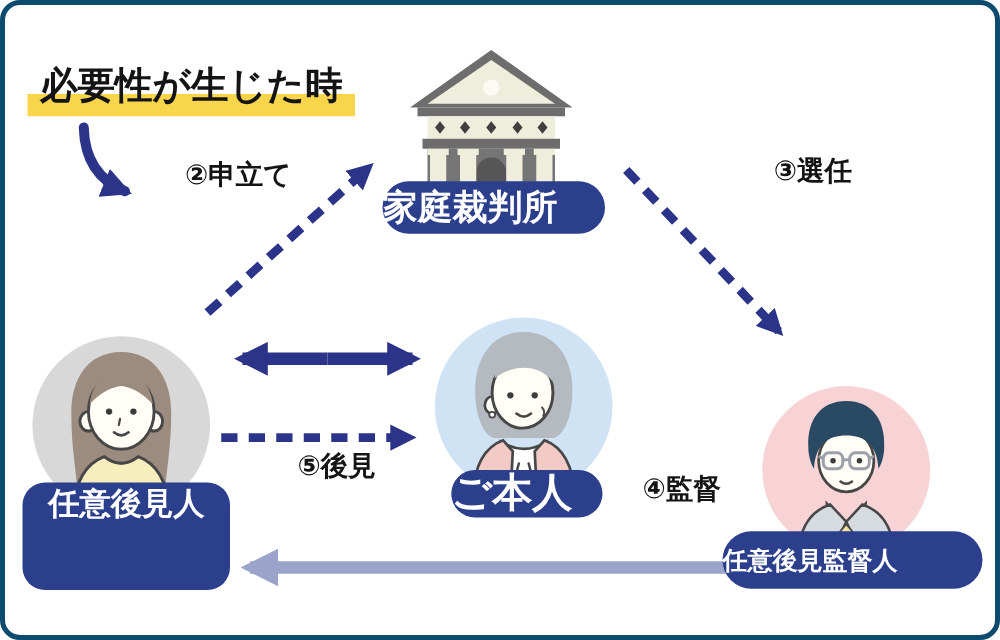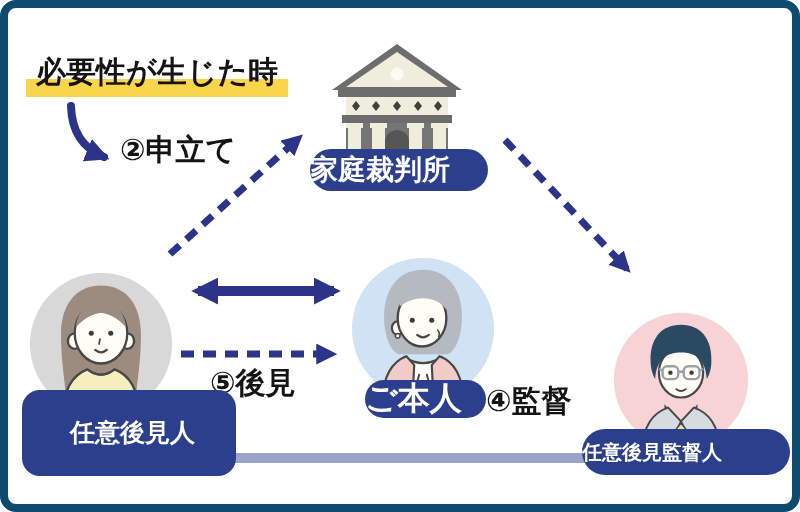--- a/index.html
+++ b/index.html
@@ -1,37 +1,37 @@
 <!DOCTYPE html>
 <html><head>
 <meta charset="utf-8">
 <style>
   html,body{margin:0;padding:0;background:#fff;}
   .canvas{
     position:relative;width:800px;height:512px;box-sizing:border-box;
-    border:8px solid #0c4a6e;border-radius:16px;background:#fff;overflow:hidden;
+    border:4px solid #0c4a6e;border-radius:16px;background:#fff;overflow:hidden;
     font-family:"DejaVu Sans",sans-serif;
   }
   .abs{position:absolute;}
   .step-label{
-    position:absolute;font-size:30px;font-weight:700;color:#141414;
-    white-space:nowrap;line-height:1.1;
+    position:absolute;font-size:22px;font-weight:700;color:#141414;
+    white-space:nowrap;line-height:1.1;margin-left:32px;
   }
   .trigger{
     position:absolute;left:18px;top:44px;font-size:30px;font-weight:700;color:#141414;
     background:linear-gradient(to top,#f8d54b 40%,transparent 40%);
     padding:0 10px 4px 10px;white-space:nowrap;
   }
   .pill{
     position:absolute;background:#2c3f8d;color:#fff;font-weight:700;
     display:flex;align-items:center;justify-content:flex-start;text-align:center;
     white-space:nowrap;
   }
   .pill-court{left:302px;top:141px;width:178px;height:42px;border-radius:21px;font-size:28px;}
-  .pill-guardian{left:14px;top:382px;width:166px;height:86px;border-radius:18px;font-size:25px;flex-direction:row;line-height:1.35;padding-left:48px;}
+  .pill-guardian{left:14px;top:382px;width:166px;height:86px;border-radius:18px;font-size:25px;flex-direction:column;line-height:1.35;}
   .pill-principal{left:357px;top:372px;width:121px;height:38px;border-radius:19px;font-size:32px;}
   .pill-supervisor{left:574px;top:421px;width:208px;height:46px;border-radius:23px;font-size:20px;}
   svg{display:block;}
 </style>
 </head>
 <body>
 
 <div class="canvas">
 
   <svg class="abs" style="left:0;top:0" width="800" height="512" viewBox="0 0 800 512">
@@ -57,20 +57,21 @@
     <path d="M258,283 L326,283" fill="none" stroke="#2b3488" stroke-width="10" marker-end="url(#mNavyBig)"></path>
 
     <path d="M173,346 L324,346" fill="none" stroke="#2b3488" stroke-width="7" stroke-dasharray="13 9" marker-end="url(#mNavy)"></path>
 
     <path d="M580,450 L196,450" fill="none" stroke="#9aa3c9" stroke-width="10" marker-end="url(#mGray)"></path>
   </svg>
 
   <div class="trigger">必要性が生じた時</div>
 
   <div class="step-label" style="left:112px;top:125px">②申立て</div>
+  <div class="step-label" style="left:583px;top:122px">③選任</div>
   <div class="step-label" style="left:202px;top:358px">⑤後見</div>
   <div class="step-label" style="left:478px;top:376px">④監督</div>
 
   <svg class="abs" style="left:324px;top:36px" width="130" height="118" viewBox="0 0 130 118">
     <polygon points="65,0 130,46 0,46" fill="#6d6d6d"></polygon>
     <polygon points="65,8 116,43 14,43" fill="#efeddc"></polygon>
     <circle cx="65" cy="30" r="6.5" fill="#fbfaf3"></circle>
     <rect x="6" y="46" width="118" height="7" fill="#6d6d6d"></rect>
     <rect x="14" y="53" width="102" height="18" fill="#efeddc"></rect>
     <polygon points="24,57 28,62 24,67 20,62" fill="#3f3f3f"></polygon>

